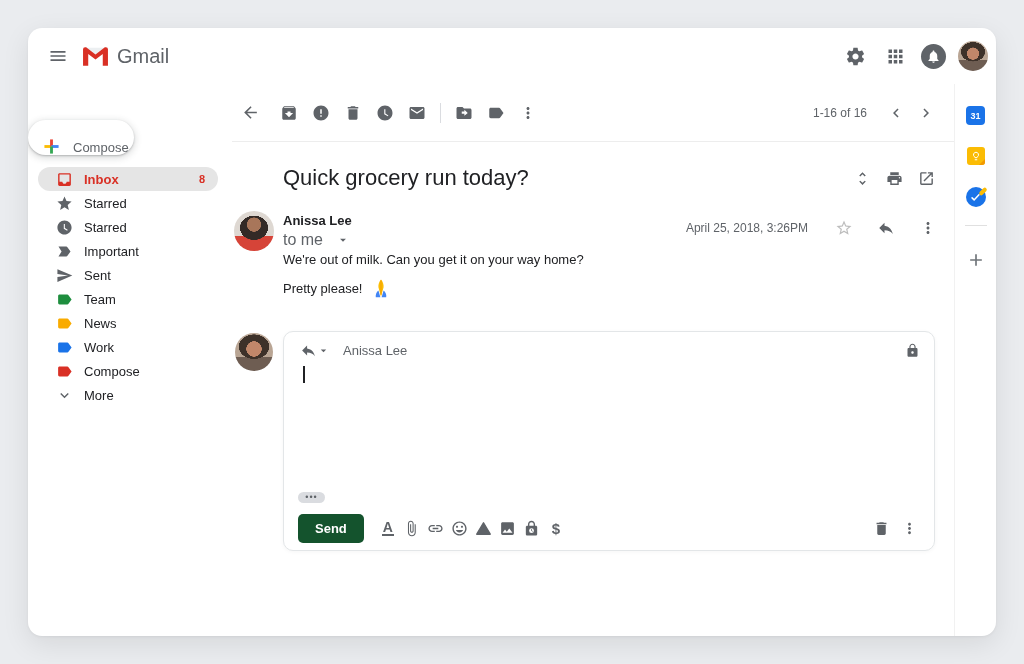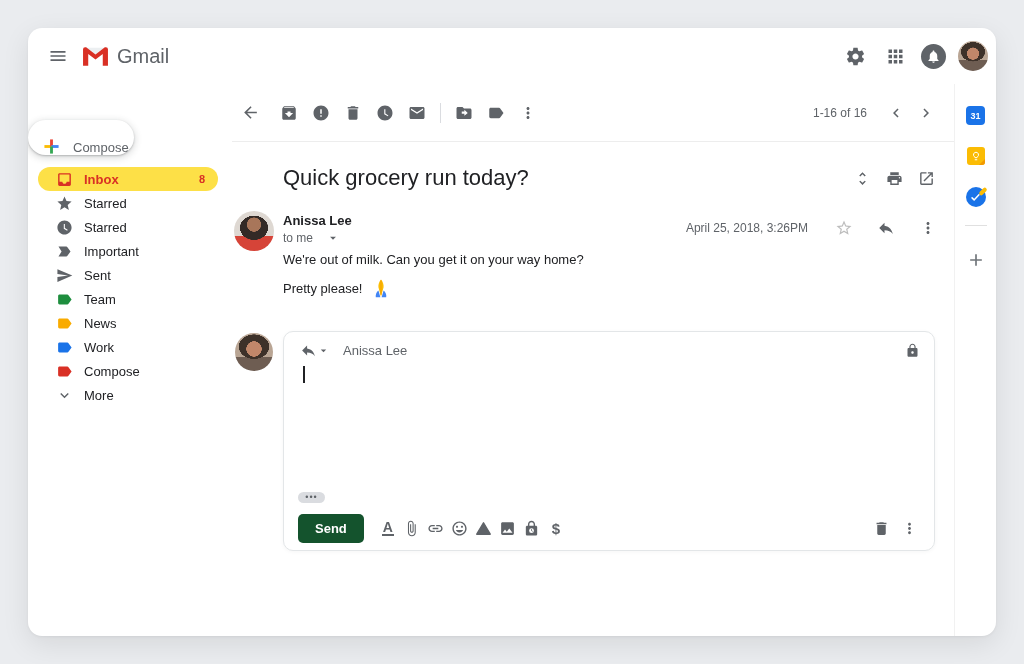--- a/index.html
+++ b/index.html
@@ -32,39 +32,39 @@
   
   .sidebar{position:absolute;left:0;top:56px;bottom:0;width:204px;}
   .compose{position:absolute;left:0;top:36px;width:106px;height:35px;border-radius:18px;background:#fff;
            box-shadow:0 1px 2px rgba(60,64,67,.3),0 2px 6px 2px rgba(60,64,67,.15);
            display:flex;align-items:flex-end;padding-left:15px;box-sizing:border-box;cursor:pointer;}
   .compose-label{font-size:13px;color:#5f6368;margin-left:13px;}
   .nav{position:absolute;top:83px;left:0;right:0;}
   .nav-item{height:24px;display:flex;align-items:center;margin:0 14px 0 10px;padding:0 13px 0 17px;border-radius:13px;
             color:#202124;font-size:13px;cursor:pointer;}
   .nav-icon{width:18px;height:18px;color:#5f6368;margin-right:11px;display:flex;align-items:center;justify-content:center;}
-  .nav-item.active{background:#fde047;color:#d93025;font-weight:bold;justify-content:center;}
+  .nav-item.active{background:#e5e5e5;color:#d93025;font-weight:bold;justify-content:center;}
   .nav-item.active .nav-icon{color:#d93025;}
   .nav-badge{margin-left:auto;font-size:11px;font-weight:bold;color:#d93025;}
   
   .main{position:absolute;left:204px;right:41px;top:56px;bottom:0;}
   .toolbar{position:absolute;top:0;left:0;right:0;height:58px;display:flex;align-items:center;
            border-bottom:1px solid #ededed;padding:0 16px 0 4px;box-sizing:border-box;}
   .tb-sep{width:1px;height:20px;background:#dadce0;margin:0 9px;}
   .tb-right{margin-left:auto;display:flex;align-items:center;gap:4px;}
   .pagination{font-size:12px;color:#5f6368;margin-right:12px;}
   .subject-row{position:absolute;top:72px;left:0;right:0;height:44px;display:flex;align-items:center;
                padding:0 16px 0 51px;box-sizing:border-box;}
   .subject{font-size:22px;color:#202124;}
   .subject-actions{margin-left:auto;display:flex;gap:6px;}
   .sender-row{position:absolute;top:126px;left:0;right:0;height:44px;}
   .sender-avatar{position:absolute;left:2px;top:1px;width:40px;height:40px;border-radius:50%;}
   .sender-info{position:absolute;left:51px;top:3px;}
   .sender-name{font-size:13px;font-weight:bold;color:#202124;}
-  .sender-to{font-size:12px;color:#5f6368;margin-top:3px;display:flex;align-items:center;gap:13px;cursor:pointer;}
+  .sender-to{font-size:16px;color:#5f6368;margin-top:3px;display:flex;align-items:center;gap:13px;cursor:pointer;}
   .sender-meta{position:absolute;right:14px;top:5px;display:flex;align-items:center;gap:16px;}
   .date{font-size:12px;color:#5f6368;margin-right:7px;}
   .body-line{position:absolute;left:51px;font-size:13px;color:#202124;display:flex;align-items:center;}
   .bl1{top:168px;}
   .bl2{top:193px;}
   .emoji{margin-left:7px;}
   
   .reply-avatar{position:absolute;left:3px;top:249px;width:38px;height:38px;border-radius:50%;}
   .reply-card{position:absolute;left:51px;top:247px;width:652px;height:220px;background:#fff;
               border:1px solid #e3e6e8;border-radius:10px;box-shadow:0 1px 4px rgba(0,0,0,.04);box-sizing:border-box;}

